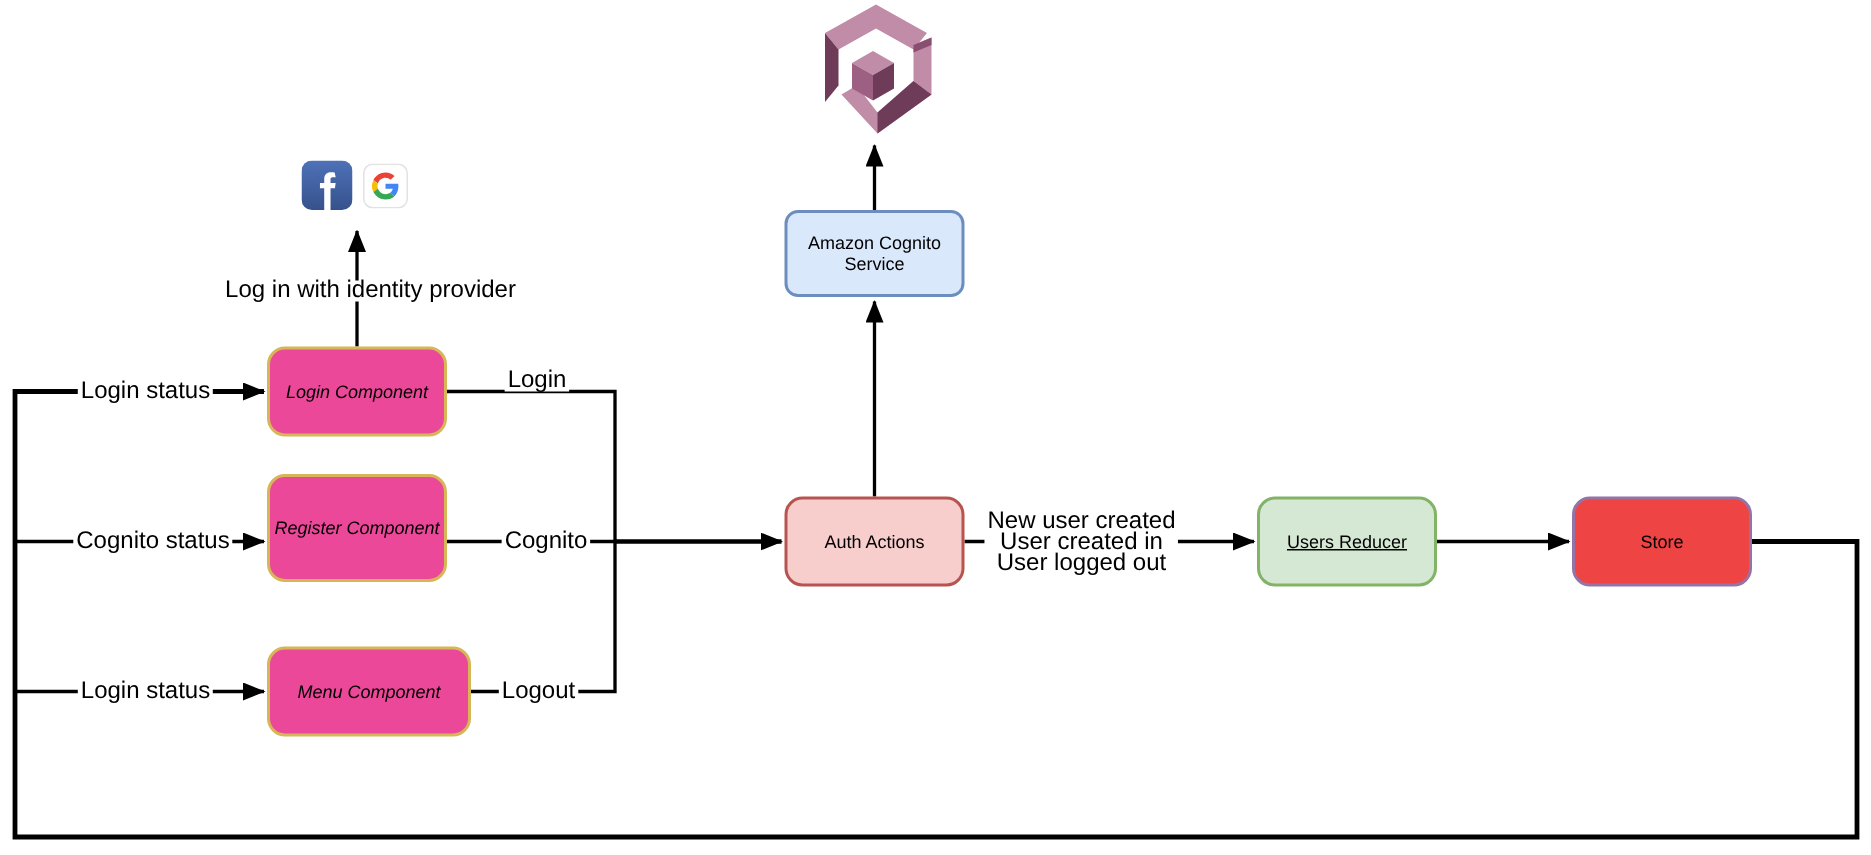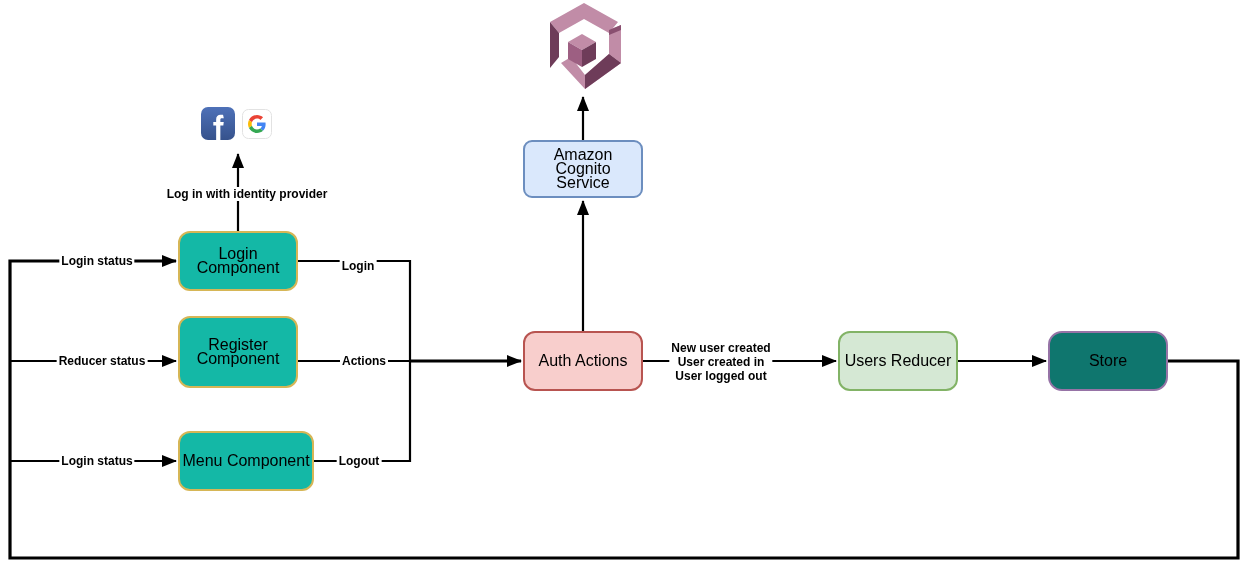--- a/index.html
+++ b/index.html
@@ -10,37 +10,36 @@
     font-family:"Liberation Sans","DejaVu Sans",sans-serif;
     color:#000;
     overflow:hidden;
   }
   .edges{position:absolute;left:0;top:0;}
   .node{
     position:absolute;
     display:flex;align-items:center;justify-content:center;
     text-align:center;
     border:2px solid;border-radius:12px;
-    font-size:16px;line-height:14px;
+    font-size:12px;line-height:14px;
     box-sizing:border-box;
     padding:2px;
   }
-  .node.yellow{background:#14b8a6;border-color:#D6B656;}
+  .node.yellow{background:#ec4899;border-color:#D6B656;font-style:italic;}
   .node.red{background:#F8CECC;border-color:#B85450;}
   .node.blue{background:#DAE8FC;border-color:#6C8EBF;border-radius:9px;}
-  .node.green{background:#D5E8D4;border-color:#82B366;}
-  .node.purple{background:#0f766e;border-color:#9673A6;border-radius:14px;}
+  .node.green{background:#D5E8D4;border-color:#82B366;text-decoration:underline;}
+  .node.purple{background:#ef4444;border-color:#9673A6;}
   .elabel{
     position:absolute;
     transform:translate(-50%,-50%);
     background:#ffffff;
-    font-size:12px;line-height:14px;
+    font-size:16px;line-height:14px;
     white-space:nowrap;text-align:center;
     padding:0 2px;
-    font-weight:bold;
   }
   .elabel.block span{display:block;}
   .icon{position:absolute;}
 </style>
 </head>
 <body>
 
 <div class="canvas">
 
   <svg class="edges" width="1247" height="570" viewBox="0 0 1247 570">
@@ -80,24 +79,24 @@
     <span>Amazon Cognito Service</span>
   </div>
   <div class="node green" style="left:838px;top:331px;width:120px;height:60px">
     <span>Users Reducer</span>
   </div>
   <div class="node purple" style="left:1048px;top:331px;width:120px;height:60px">
     <span>Store</span>
   </div>
 
   <div class="elabel" style="left:97px;top:261px">Login status</div>
-  <div class="elabel" style="left:102px;top:361px">Reducer status</div>
+  <div class="elabel" style="left:102px;top:361px">Cognito status</div>
   <div class="elabel" style="left:97px;top:461px">Login status</div>
-  <div class="elabel" style="left:358px;top:266px">Login</div>
-  <div class="elabel" style="left:364px;top:361px">Actions</div>
+  <div class="elabel" style="left:358px;top:254px">Login</div>
+  <div class="elabel" style="left:364px;top:361px">Cognito</div>
   <div class="elabel" style="left:359px;top:461px">Logout</div>
   <div class="elabel" style="left:247px;top:194px">Log in with identity provider</div>
 
   <div class="elabel block" style="left:721px;top:362px">
     <span>New user created</span>
     <span>User created in</span>
     <span>User logged out</span>
   </div>
 
   <svg class="icon" style="left:201px;top:107px" width="34" height="33" viewBox="0 0 34 33">

